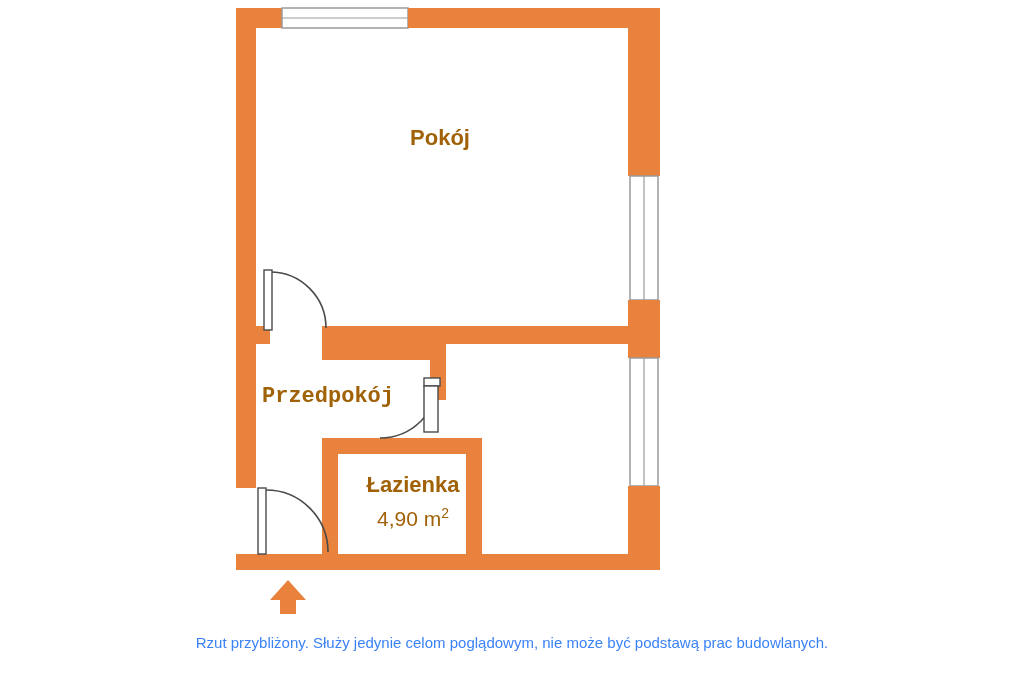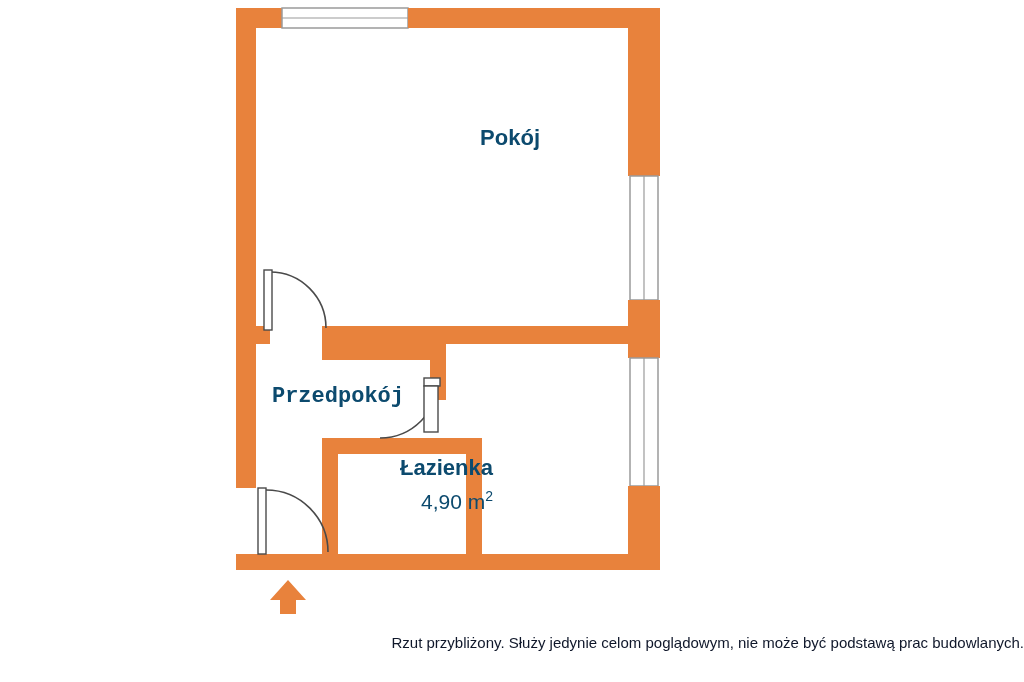--- a/index.html
+++ b/index.html
@@ -16,22 +16,22 @@
   }
   #floorplan {
     position: absolute;
     left: 0;
     top: 0;
     width: 1024px;
     height: 682px;
   }
   .room-label {
     position: absolute;
-    text-align: right;
-    color: #0c4a6e;
+    text-align: center;
+    color: #a16207;
     white-space: nowrap;
   }
   .room-name {
     font-size: 22px;
     font-weight: bold;
     line-height: 28px;
   }
   .room-area {
     font-size: 21px;
     font-weight: normal;
@@ -42,29 +42,29 @@
   }
   .room-area .sup {
     font-size: 14px;
     vertical-align: super;
   }
   .disclaimer {
     position: absolute;
     left: 0;
     top: 634px;
     width: 1024px;
-    text-align: right;
+    text-align: center;
     font-size: 15px;
-    color: #0f172a;
+    color: #3b82f6;
   }
   
   #label-pokoj      { left: 340px; top: 124px; width: 200px; }
   #label-przedpokoj { left: 252px; top: 383px; width: 152px; font-family: Liberation Mono, monospace; }
   #label-kuchnia    { left: 482px; top: 411px; width: 188px; }
-  #label-lazienka   { left: 333px; top: 454px; width: 160px; }
+  #label-lazienka   { left: 333px; top: 471px; width: 160px; }
 </style>
 </head>
 <body>
 
 <svg id="floorplan" viewBox="0 0 1024 682" xmlns="http://www.w3.org/2000/svg">
 
   <g>
 
     <rect x="236" y="8" width="46" height="20" fill="#E8823C"></rect>
 

